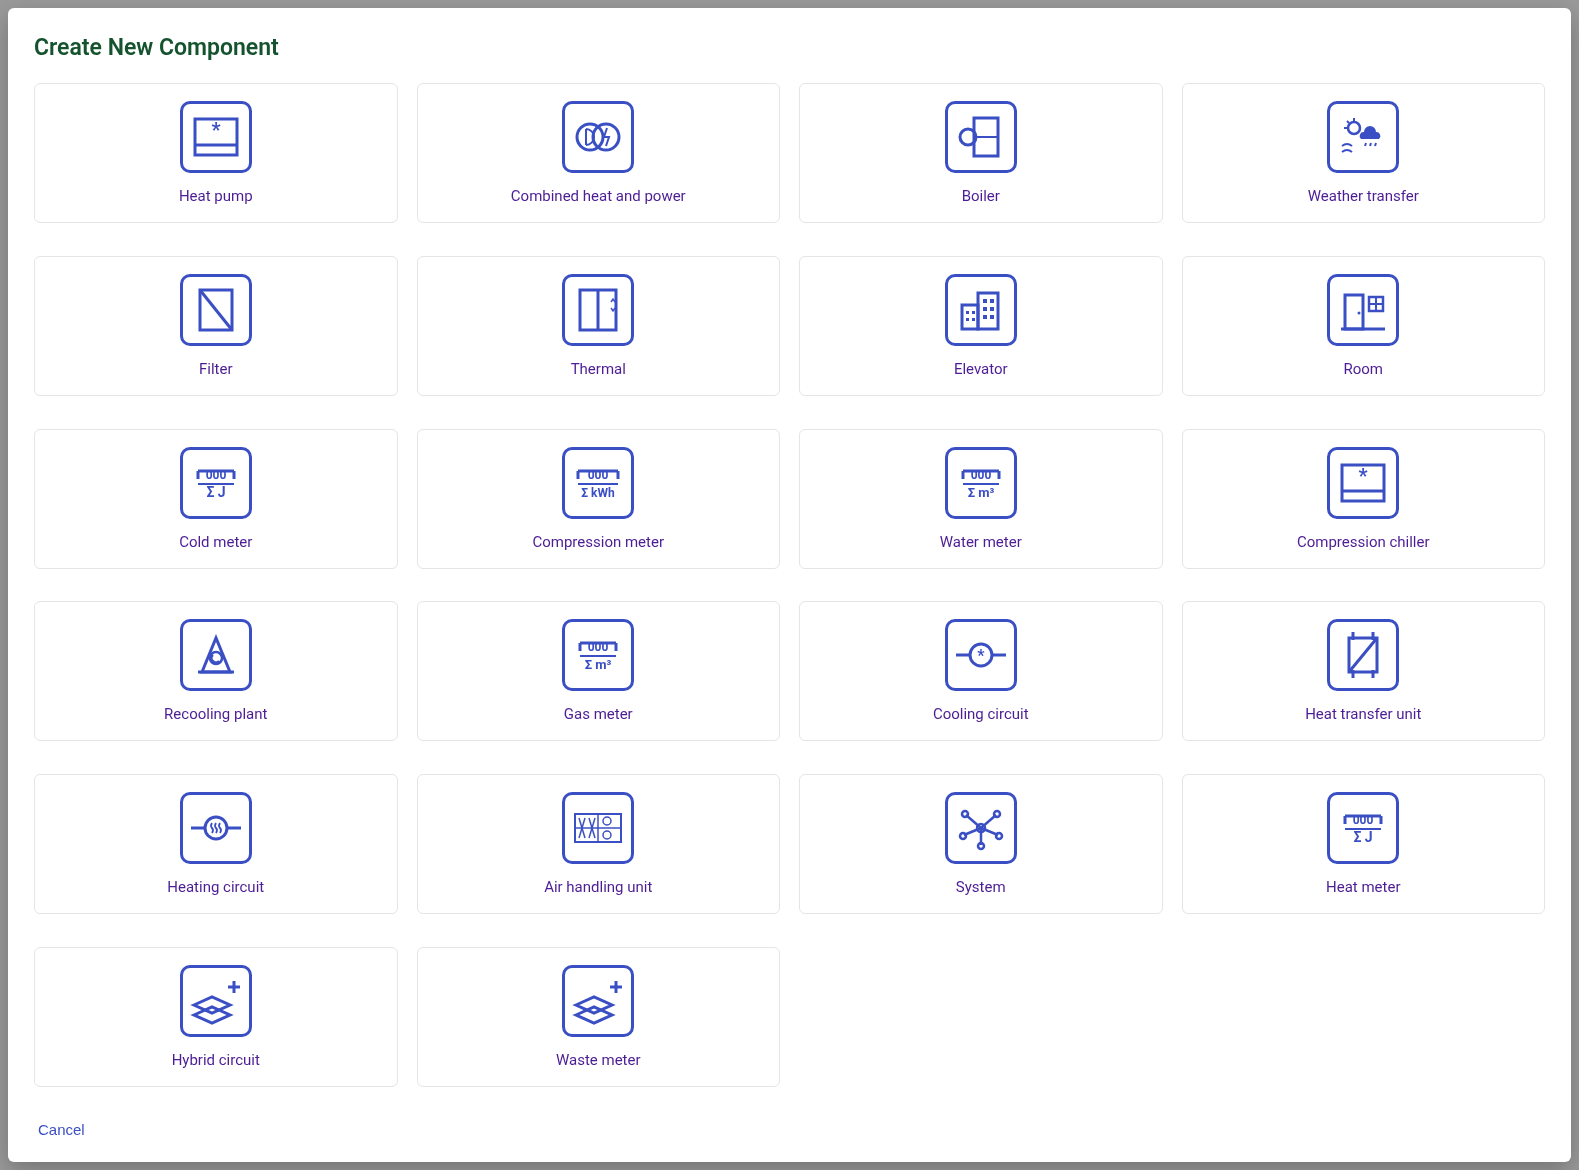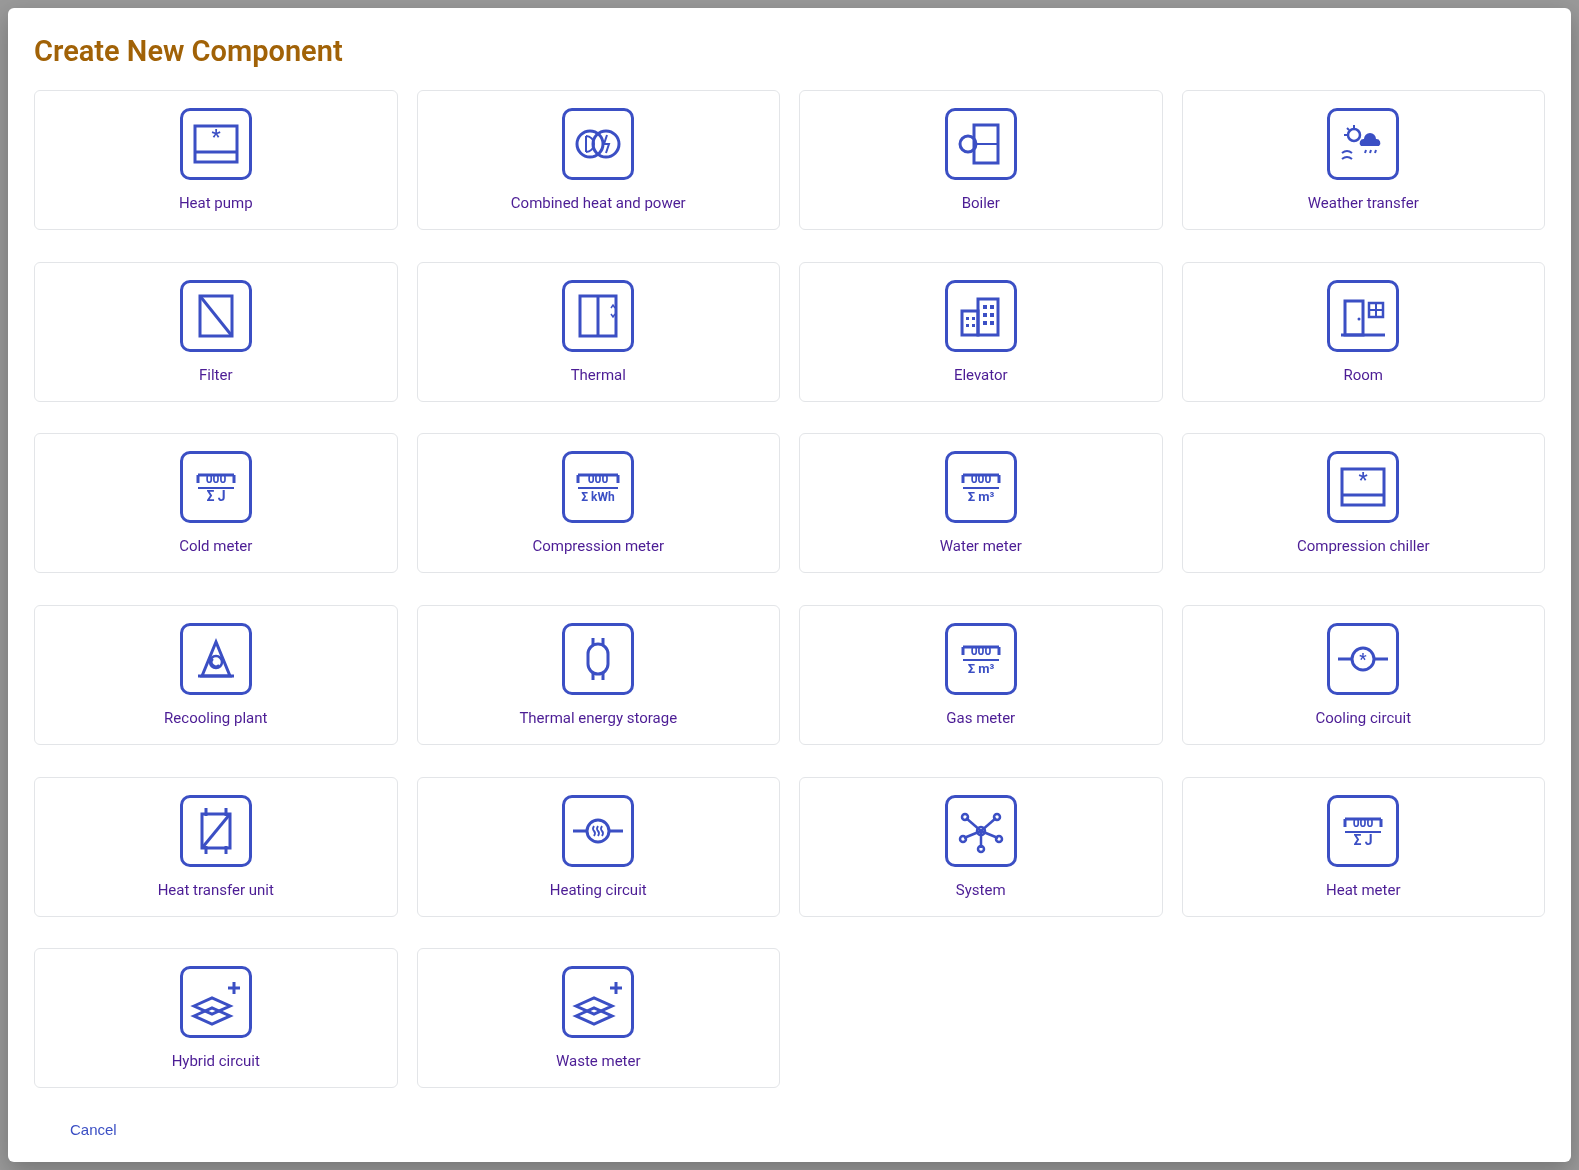--- a/index.html
+++ b/index.html
@@ -21,23 +21,23 @@
     right: 8px;
     bottom: 8px;
     background: #ffffff;
     border-radius: 6px;
     box-shadow: 0 8px 24px rgba(0,0,0,0.25);
     display: flex;
     flex-direction: column;
     padding: 26px 26px 18px 26px;
   }
   .modal-title {
-    font-size: 29px;
+    font-size: 23px;
     font-weight: 600;
-    color: #a16207;
+    color: #14532d;
     margin-bottom: 22px;
   }
   .grid {
     display: grid;
     grid-template-columns: repeat(4, 1fr);
     gap: 19px;
     flex: 1;
     overflow: auto;
   }
   .card {
@@ -71,21 +71,20 @@
     padding-top: 14px;
   }
   .cancel-btn {
     background: none;
     border: none;
     color: #3b4fc4;
     font-size: 15px;
     font-weight: 500;
     cursor: pointer;
     padding: 6px 4px;
-    margin-left: 32px;
   }
 </style>
 </head>
 <body>
 
 <div class="backdrop"></div>
 
 <div class="modal">
   <h1 class="modal-title">Create New Component</h1>
 
@@ -236,32 +235,20 @@
             <path d="M10 40 L24 6 L38 40 Z" fill="none" stroke="#3b4fc4" stroke-width="3"></path>
             <circle cx="24" cy="26" r="6" fill="none" stroke="#3b4fc4" stroke-width="2.5"></circle>
             <path d="M21 23 a4 4 0 0 0 6 6" fill="none" stroke="#3b4fc4" stroke-width="2"></path>
             <line x1="6" y1="40" x2="42" y2="40" stroke="#3b4fc4" stroke-width="3"></line>
           </svg>
         </div>
         <div class="card-label">Recooling plant</div>
       </div>
       <div class="card">
         <div class="icon-box">
-          <svg width="44" height="50" viewBox="0 0 44 50">
-            <rect x="12" y="10" width="20" height="30" rx="10" fill="none" stroke="#3b4fc4" stroke-width="3"></rect>
-            <line x1="17" y1="4" x2="17" y2="12" stroke="#3b4fc4" stroke-width="3"></line>
-            <line x1="27" y1="4" x2="27" y2="12" stroke="#3b4fc4" stroke-width="3"></line>
-            <line x1="17" y1="38" x2="17" y2="46" stroke="#3b4fc4" stroke-width="3"></line>
-            <line x1="27" y1="38" x2="27" y2="46" stroke="#3b4fc4" stroke-width="3"></line>
-          </svg>
-        </div>
-        <div class="card-label">Thermal energy storage</div>
-      </div>
-      <div class="card">
-        <div class="icon-box">
           <svg width="52" height="44" viewBox="0 0 52 44">
             <path d="M8 10 h36 M8 10 v8 M44 10 v8" stroke="#3b4fc4" stroke-width="3" fill="none"></path>
             <text x="26" y="18" text-anchor="middle" font-size="12" font-weight="bold" fill="#3b4fc4">000</text>
             <text x="26" y="36" text-anchor="middle" font-size="13" font-weight="bold" fill="#3b4fc4">Σ m³</text>
             <path d="M8 23 h36" stroke="#3b4fc4" stroke-width="2"></path>
           </svg>
         </div>
         <div class="card-label">Gas meter</div>
       </div>
       <div class="card">
@@ -289,20 +276,36 @@
       </div>
       <div class="card">
         <div class="icon-box">
           <svg width="54" height="32" viewBox="0 0 54 32">
             <line x1="2" y1="16" x2="52" y2="16" stroke="#3b4fc4" stroke-width="3"></line>
             <circle cx="27" cy="16" r="11" fill="#fff" stroke="#3b4fc4" stroke-width="3"></circle>
             <path d="M23 11 q-2 3 0 5 q2 2 0 5 M27 11 q-2 3 0 5 q2 2 0 5 M31 11 q-2 3 0 5 q2 2 0 5" fill="none" stroke="#3b4fc4" stroke-width="1.8"></path>
           </svg>
         </div>
         <div class="card-label">Heating circuit</div>
+      </div>
+      <div class="card">
+        <div class="icon-box">
+          <svg width="54" height="40" viewBox="0 0 54 40">
+            <rect x="4" y="6" width="46" height="28" fill="none" stroke="#3b4fc4" stroke-width="2"></rect>
+            <line x1="27" y1="6" x2="27" y2="34" stroke="#3b4fc4" stroke-width="1.5"></line>
+            <line x1="4" y1="20" x2="50" y2="20" stroke="#3b4fc4" stroke-width="1.5"></line>
+            <line x1="8" y1="10" x2="14" y2="30" stroke="#3b4fc4" stroke-width="1.5"></line>
+            <line x1="14" y1="10" x2="8" y2="30" stroke="#3b4fc4" stroke-width="1.5"></line>
+            <line x1="18" y1="10" x2="24" y2="30" stroke="#3b4fc4" stroke-width="1.5"></line>
+            <line x1="24" y1="10" x2="18" y2="30" stroke="#3b4fc4" stroke-width="1.5"></line>
+            <circle cx="36" cy="13" r="4" fill="none" stroke="#3b4fc4" stroke-width="1.5"></circle>
+            <circle cx="36" cy="27" r="4" fill="none" stroke="#3b4fc4" stroke-width="1.5"></circle>
+          </svg>
+        </div>
+        <div class="card-label">Air handling unit</div>
       </div>
       <div class="card">
         <div class="icon-box">
           <svg width="50" height="46" viewBox="0 0 50 46">
             <circle cx="25" cy="23" r="4" fill="none" stroke="#3b4fc4" stroke-width="2.5"></circle>
             <line x1="25" y1="23" x2="10" y2="10" stroke="#3b4fc4" stroke-width="2.5"></line>
             <circle cx="9" cy="9" r="3" fill="none" stroke="#3b4fc4" stroke-width="2.5"></circle>
             <line x1="25" y1="23" x2="40" y2="10" stroke="#3b4fc4" stroke-width="2.5"></line>
             <circle cx="41" cy="9" r="3" fill="none" stroke="#3b4fc4" stroke-width="2.5"></circle>
             <line x1="25" y1="23" x2="8" y2="30" stroke="#3b4fc4" stroke-width="2.5"></line>

